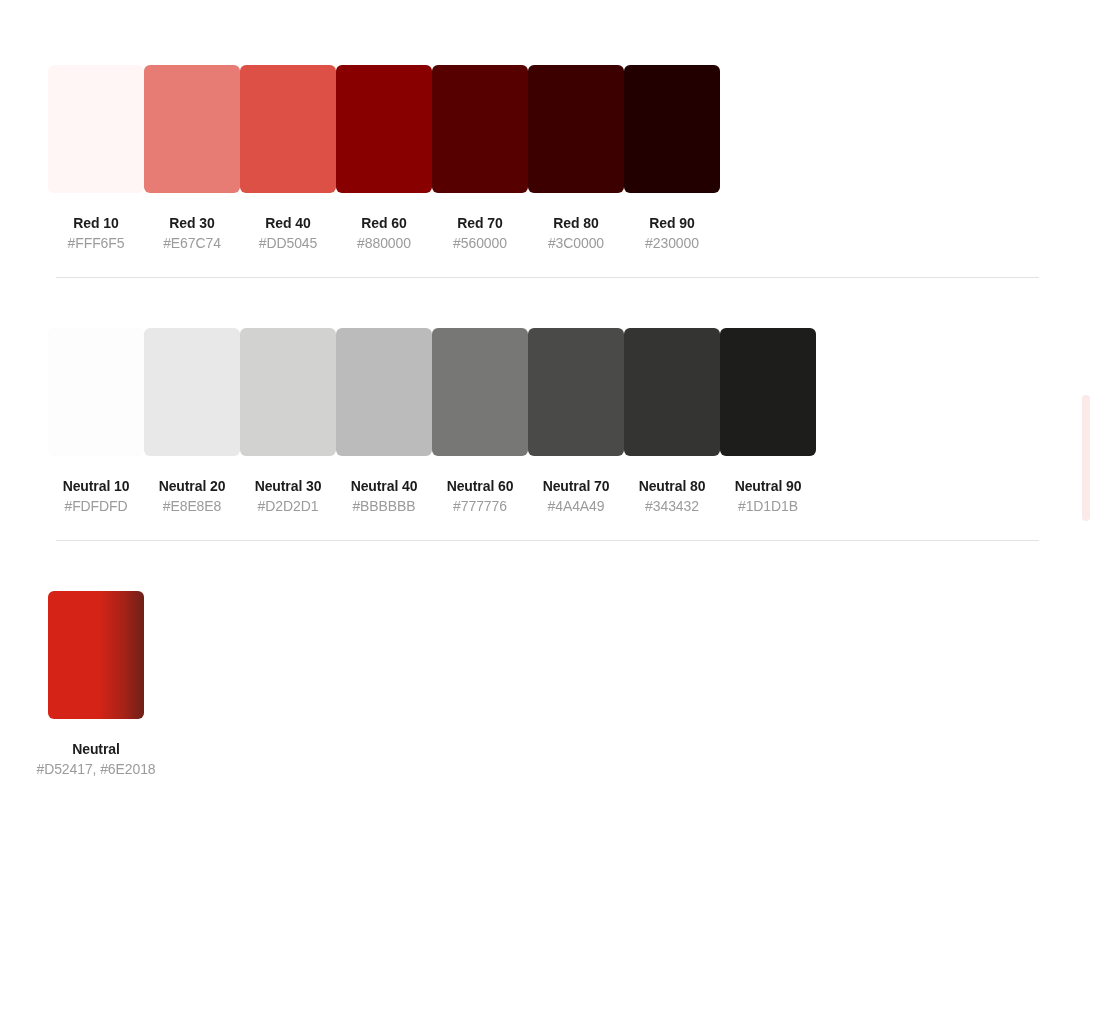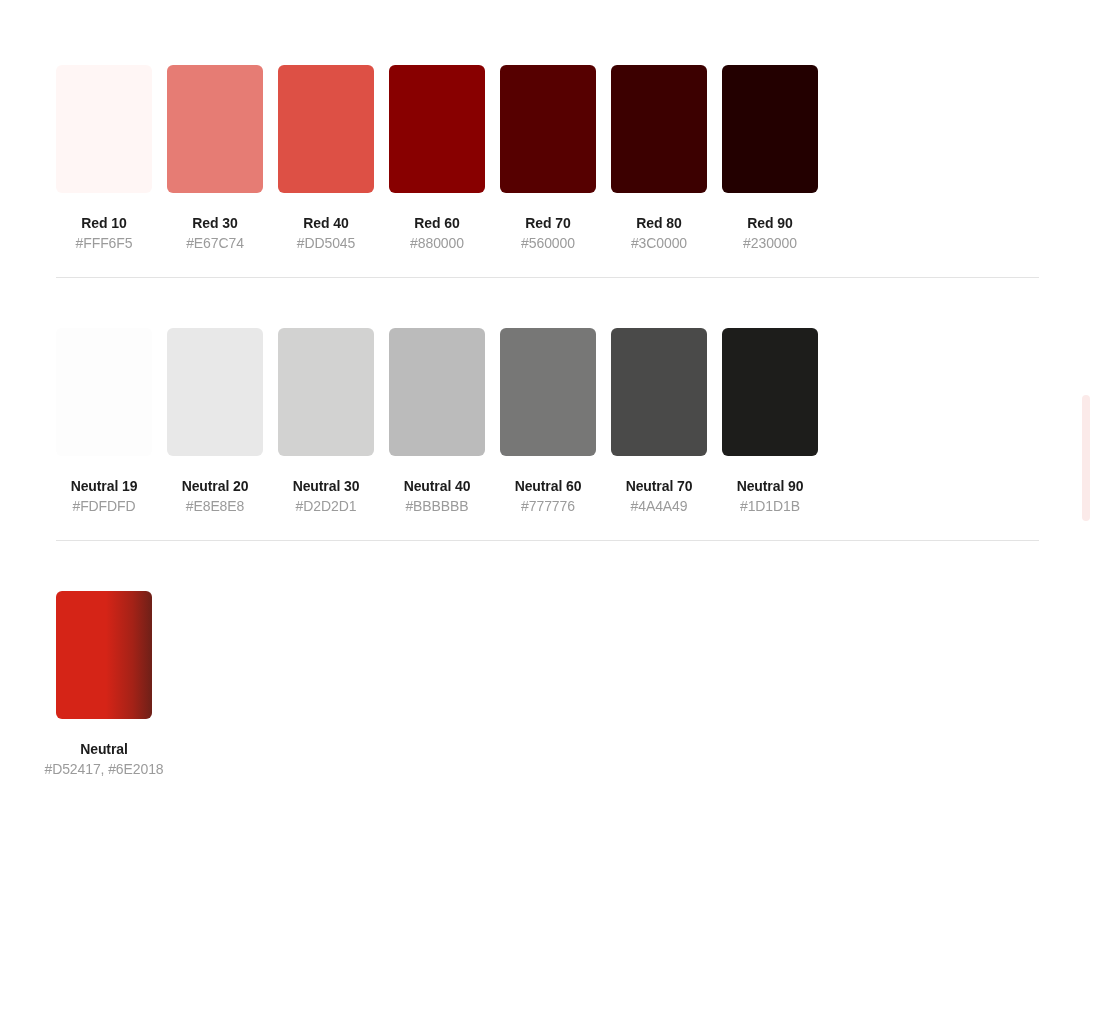--- a/index.html
+++ b/index.html
@@ -19,23 +19,22 @@
     position: absolute;
     left: 0;
     top: 0;
     width: 1094px;
     height: 1011px;
   }
 
   
   .swatch-row {
     position: absolute;
-    left: 56px;
+    left: 48px;
     display: flex;
-    gap: 15px;
     align-items: flex-end;
   }
   .row-reds    { top: 65px; }
   .row-neutrals{ top: 328px; }
   .row-gradient{ top: 591px; }
 
   .swatch-cell {
     width: 96px;
     display: flex;
     flex-direction: column;
@@ -137,21 +136,21 @@
         <div class="swatch-name">Red 90</div>
         <div class="swatch-hex">#230000</div>
       </div>
     </div>
 
   <div class="divider divider-1"></div>
 
   <div class="swatch-row row-neutrals">
       <div class="swatch-cell">
         <div class="swatch-chip" style="background: rgb(253, 253, 253);"></div>
-        <div class="swatch-name">Neutral 19</div>
+        <div class="swatch-name">Neutral 10</div>
         <div class="swatch-hex">#FDFDFD</div>
       </div>
       <div class="swatch-cell">
         <div class="swatch-chip" style="background: rgb(232, 232, 232);"></div>
         <div class="swatch-name">Neutral 20</div>
         <div class="swatch-hex">#E8E8E8</div>
       </div>
       <div class="swatch-cell">
         <div class="swatch-chip" style="background: rgb(210, 210, 209);"></div>
         <div class="swatch-name">Neutral 30</div>
@@ -166,20 +165,25 @@
         <div class="swatch-chip" style="background: rgb(119, 119, 118);"></div>
         <div class="swatch-name">Neutral 60</div>
         <div class="swatch-hex">#777776</div>
       </div>
       <div class="swatch-cell">
         <div class="swatch-chip" style="background: rgb(74, 74, 73);"></div>
         <div class="swatch-name">Neutral 70</div>
         <div class="swatch-hex">#4A4A49</div>
       </div>
       <div class="swatch-cell">
+        <div class="swatch-chip" style="background: rgb(52, 52, 50);"></div>
+        <div class="swatch-name">Neutral 80</div>
+        <div class="swatch-hex">#343432</div>
+      </div>
+      <div class="swatch-cell">
         <div class="swatch-chip" style="background: rgb(29, 29, 27);"></div>
         <div class="swatch-name">Neutral 90</div>
         <div class="swatch-hex">#1D1D1B</div>
       </div>
     </div>
 
   <div class="divider divider-2"></div>
 
   <div class="swatch-row row-gradient">
       <div class="swatch-cell">

